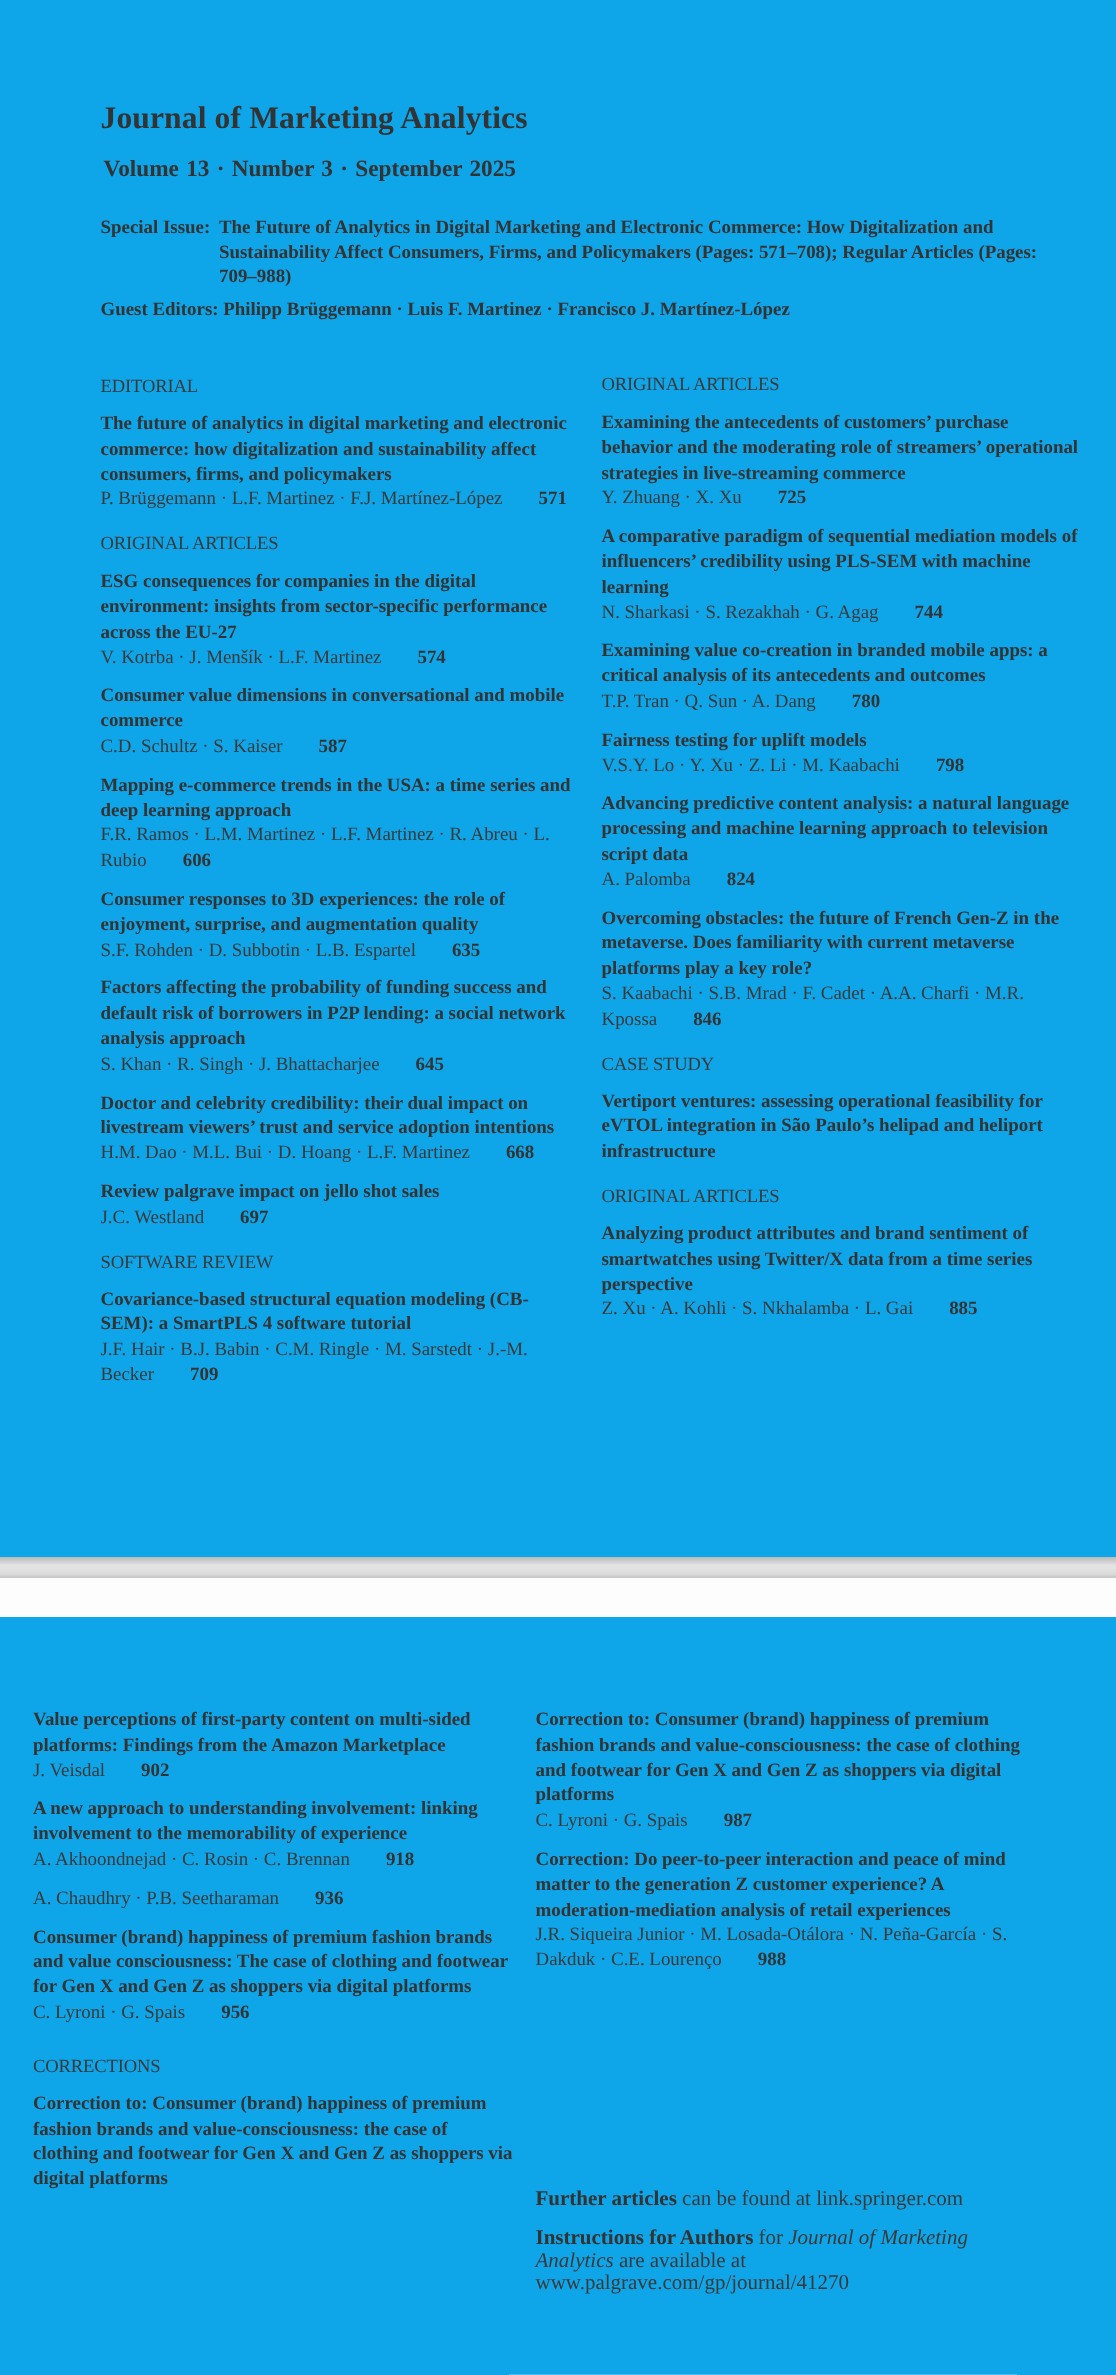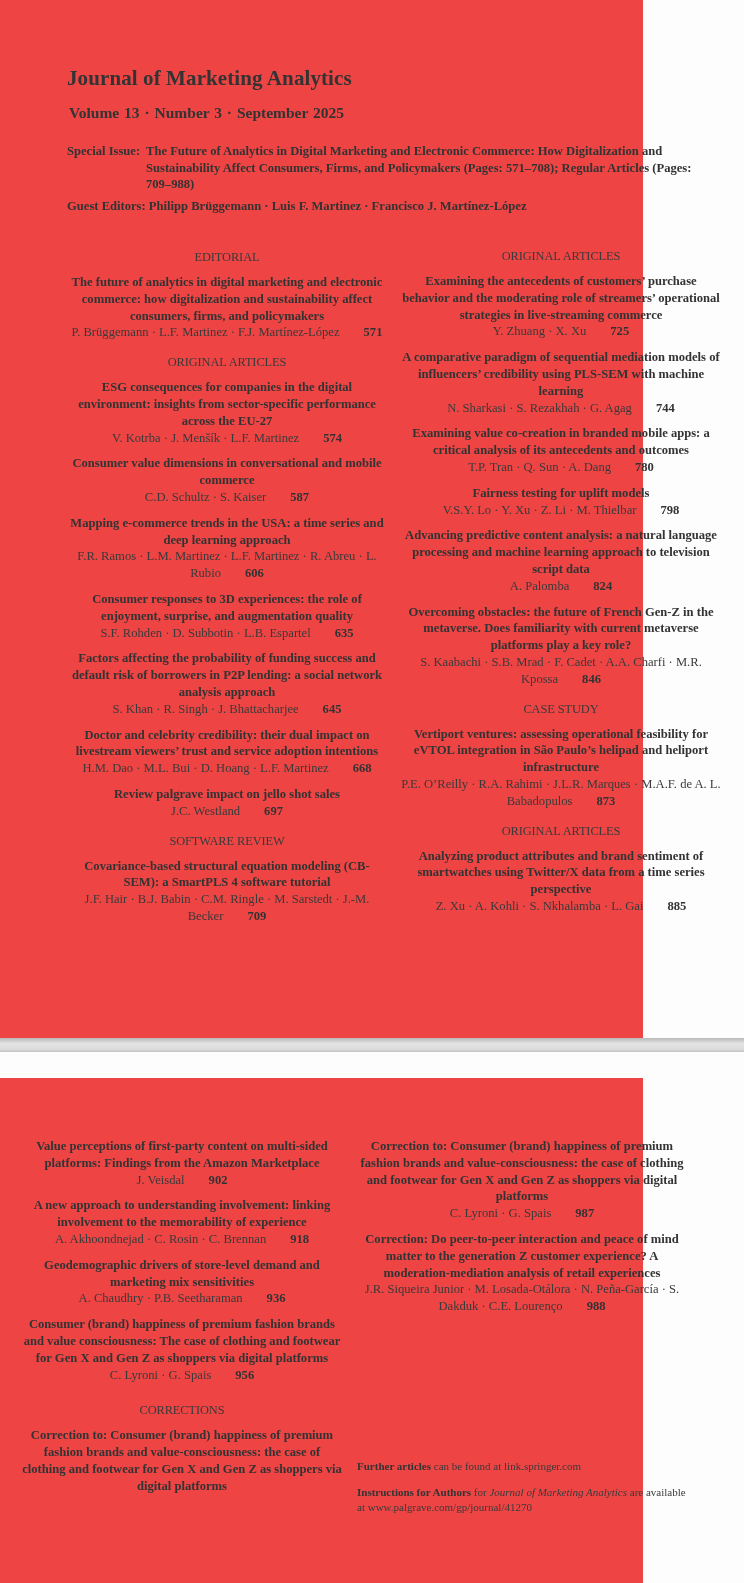--- a/index.html
+++ b/index.html
@@ -1,45 +1,45 @@
 <!DOCTYPE html>
 <html><head>
   <meta charset="utf-8">
   <style>
     html, body { margin: 0; padding: 0; }
     body {
       width: 744px; height: 1583px; background: #fdfdfd; position: relative; overflow: hidden;
       font-family: "Liberation Serif", "DejaVu Serif", serif; color: #2e2e2e;
     }
-    .page { position: absolute; left: 0; width: 643px; background: #ef4444; }
+    .page { position: absolute; left: 0; width: 744px; background: #0ea5e9; }
     #page1 { top: 0; height: 1038px; }
     #page2 { top: 1078px; height: 531px; }
     .separator {
       position: absolute; left: 0; top: 1038px; width: 744px; height: 14px;
       background: linear-gradient(#b9b9b9, #e4e4e4 40%, #dcdcdc 80%, #c4c4c4);
     }
     .journal-title { position: absolute; left: 67px; top: 66px; font-size: 21px; font-weight: bold; color: #333; letter-spacing: 0.1px; }
     .volume-line { position: absolute; left: 69px; top: 104px; font-size: 15.5px; font-weight: bold; color: #333; word-spacing: 1px; }
     .special-issue { position: absolute; left: 67px; top: 143px; font-size: 12.6px; font-weight: bold; line-height: 16.5px; color: #333; width: 640px; }
     .special-issue .label { position: absolute; left: 0; top: 0; text-align: right; }
     .special-issue .body { margin-left: 79px; }
     .guest-editors { position: absolute; left: 67px; top: 199px; font-size: 12.6px; font-weight: bold; color: #333; }
-    .col { position: absolute; text-align: center; }
+    .col { position: absolute; }
     #col-left { left: 67px; top: 250px; width: 320px; }
     #col-right { left: 401px; top: 249px; width: 320px; }
     #col-left2 { left: 22px; top: 1112px; width: 320px; }
     #col-right2 { left: 357px; top: 1112px; width: 330px; }
     .section-heading { font-size: 12.4px; color: #3a3a3a; margin: 0 0 9px 0; letter-spacing: -0.1px; }
     .section-heading.gap { margin-top: 14px; }
     .section-heading.gap-lg { margin-top: 20px; }
     .article { margin-bottom: 9px; }
     .article-title { font-size: 12.6px; font-weight: bold; line-height: 16.8px; color: #333; }
     .article-authors { font-size: 12.6px; line-height: 16.8px; color: #3a3a3a; }
     .article-page { font-weight: bold; margin-left: 24px; color: #333; }
-    .footer-notes { position: absolute; left: 357px; top: 1433px; width: 330px; font-size: 11px; color: #3a3a3a; line-height: 15px; }
+    .footer-notes { position: absolute; left: 357px; top: 1433px; width: 330px; font-size: 14px; color: #3a3a3a; line-height: 15px; }
     .footer-notes p { margin: 0 0 11px 0; }
     .footer-notes b { color: #333; }
   </style>
 </head>
 <body>
 
 <div class="page" id="page1">
   <div class="journal-title">Journal of Marketing Analytics</div>
   <div class="volume-line">Volume 13 · Number 3 · September 2025</div>
   <div class="special-issue">
@@ -98,34 +98,33 @@
       <div class="article">
         <div class="article-title">A comparative paradigm of sequential mediation models of influencers’ credibility using PLS-SEM with machine learning</div>
         <div class="article-authors"><span>N. Sharkasi · S. Rezakhah · G. Agag</span><span class="article-page">744</span></div>
       </div>
       <div class="article">
         <div class="article-title">Examining value co-creation in branded mobile apps: a critical analysis of its antecedents and outcomes</div>
         <div class="article-authors"><span>T.P. Tran · Q. Sun · A. Dang</span><span class="article-page">780</span></div>
       </div>
       <div class="article">
         <div class="article-title">Fairness testing for uplift models</div>
-        <div class="article-authors"><span>V.S.Y. Lo · Y. Xu · Z. Li · M. Thielbar</span><span class="article-page">798</span></div>
+        <div class="article-authors"><span>V.S.Y. Lo · Y. Xu · Z. Li · M. Kaabachi</span><span class="article-page">798</span></div>
       </div>
       <div class="article">
         <div class="article-title">Advancing predictive content analysis: a natural language processing and machine learning approach to television script data</div>
         <div class="article-authors"><span>A. Palomba</span><span class="article-page">824</span></div>
       </div>
       <div class="article">
         <div class="article-title">Overcoming obstacles: the future of French Gen-Z in the metaverse. Does familiarity with current metaverse platforms play a key role?</div>
         <div class="article-authors"><span>S. Kaabachi · S.B. Mrad · F. Cadet · A.A. Charfi · M.R. Kpossa</span><span class="article-page">846</span></div>
       </div>
       <div class="section-heading gap">CASE STUDY</div>
       <div class="article">
         <div class="article-title">Vertiport ventures: assessing operational feasibility for eVTOL integration in São Paulo’s helipad and heliport infrastructure</div>
-        <div class="article-authors"><span>P.E. O’Reilly · R.A. Rahimi · J.L.R. Marques · M.A.F. de A. L. Babadopulos</span><span class="article-page">873</span></div>
       </div>
       <div class="section-heading gap">ORIGINAL ARTICLES</div>
       <div class="article">
         <div class="article-title">Analyzing product attributes and brand sentiment of smartwatches using Twitter/X data from a time series perspective</div>
         <div class="article-authors"><span>Z. Xu · A. Kohli · S. Nkhalamba · L. Gai</span><span class="article-page">885</span></div>
       </div>
     </div>
 </div>
 
 <div class="separator"></div>
@@ -134,21 +133,20 @@
   <div class="col" id="col-left2" style="top:60px">
       <div class="article">
         <div class="article-title">Value perceptions of first-party content on multi-sided platforms: Findings from the Amazon Marketplace</div>
         <div class="article-authors"><span>J. Veisdal</span><span class="article-page">902</span></div>
       </div>
       <div class="article">
         <div class="article-title">A new approach to understanding involvement: linking involvement to the memorability of experience</div>
         <div class="article-authors"><span>A. Akhoondnejad · C. Rosin · C. Brennan</span><span class="article-page">918</span></div>
       </div>
       <div class="article">
-        <div class="article-title">Geodemographic drivers of store-level demand and marketing mix sensitivities</div>
         <div class="article-authors"><span>A. Chaudhry · P.B. Seetharaman</span><span class="article-page">936</span></div>
       </div>
       <div class="article">
         <div class="article-title">Consumer (brand) happiness of premium fashion brands and value consciousness: The case of clothing and footwear for Gen X and Gen Z as shoppers via digital platforms</div>
         <div class="article-authors"><span>C. Lyroni · G. Spais</span><span class="article-page">956</span></div>
       </div>
       <div class="section-heading gap-lg">CORRECTIONS</div>
       <div class="article">
         <div class="article-title">Correction to: Consumer (brand) happiness of premium fashion brands and value-consciousness: the case of clothing and footwear for Gen X and Gen Z as shoppers via digital platforms</div>
       </div>

